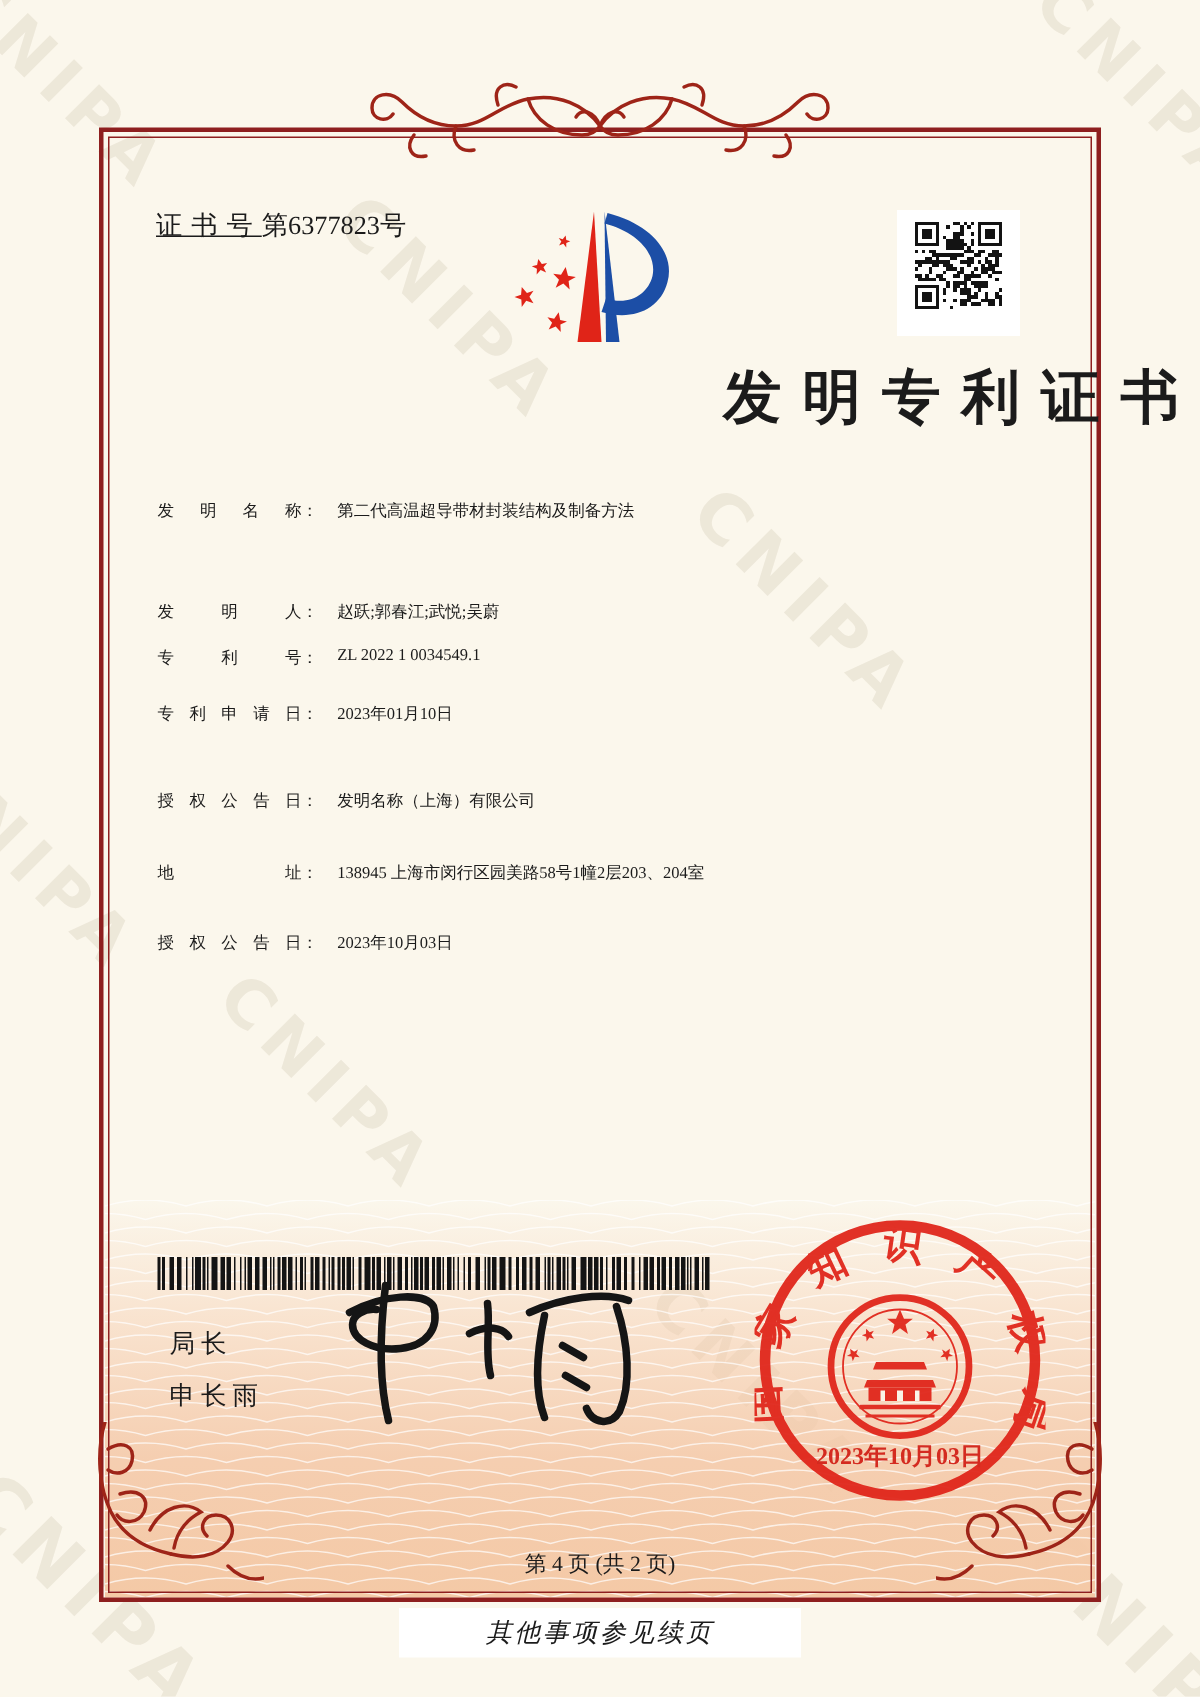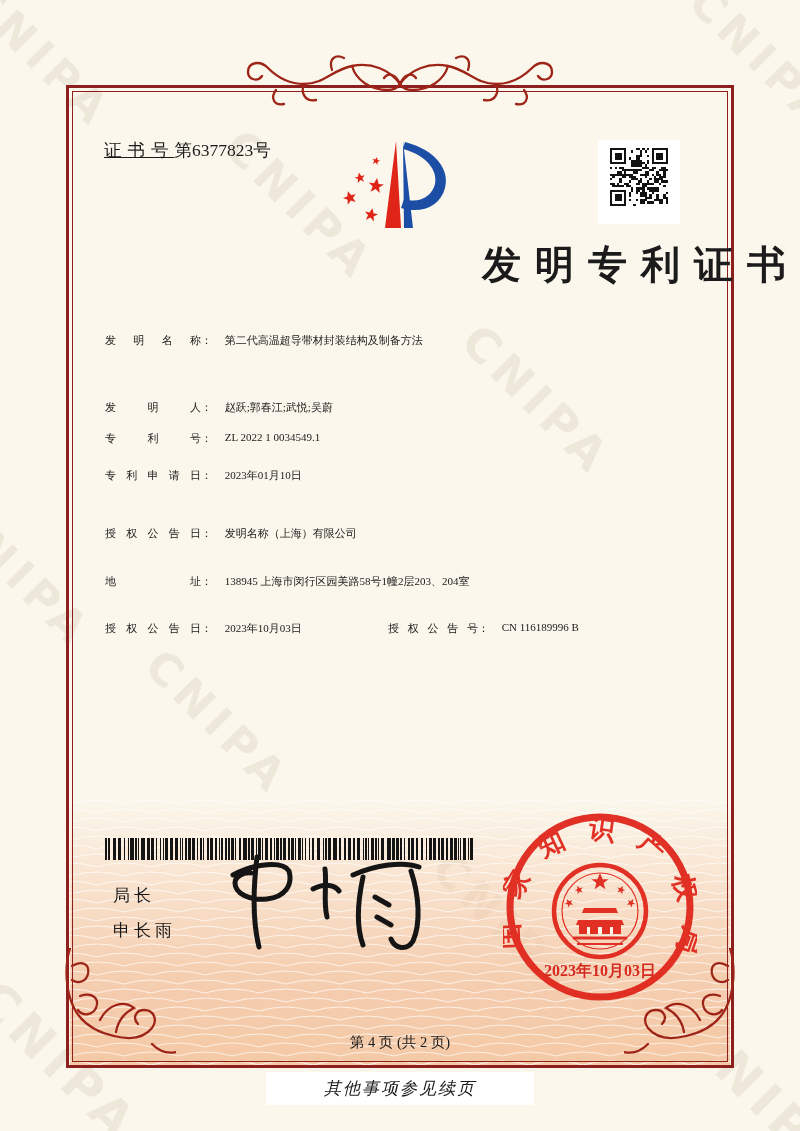--- a/index.html
+++ b/index.html
@@ -374,24 +374,20 @@
   <span class="flabel">授权公告日</span><span class="fcolon">：</span>
   <span class="fvalue">发明名称（上海）有限公司</span>
 </div>
 <div class="field" style="top:574px">
   <span class="flabel">地址</span><span class="fcolon">：</span>
   <span class="fvalue">138945 上海市闵行区园美路58号1幢2层203、204室</span>
 </div>
 <div class="field" style="top:621px">
   <span class="flabel">授权公告日</span><span class="fcolon">：</span>
   <span class="fvalue">2023年10月03日</span>
-  <span class="grant-pair">
-    <span class="flabel">授权公告号</span><span class="fcolon">：</span>
-    <span class="fvalue">CN 116189996 B</span>
-  </span>
 </div>
 
 <div class="body-text">
 </div>
 
 <div class="barcode">
     <i style="width:2px;margin-right:1px"></i>
     <i style="width:2px;margin-right:3px"></i>
     <i style="width:3px;margin-right:2px"></i>
     <i style="width:3px;margin-right:3px"></i>

